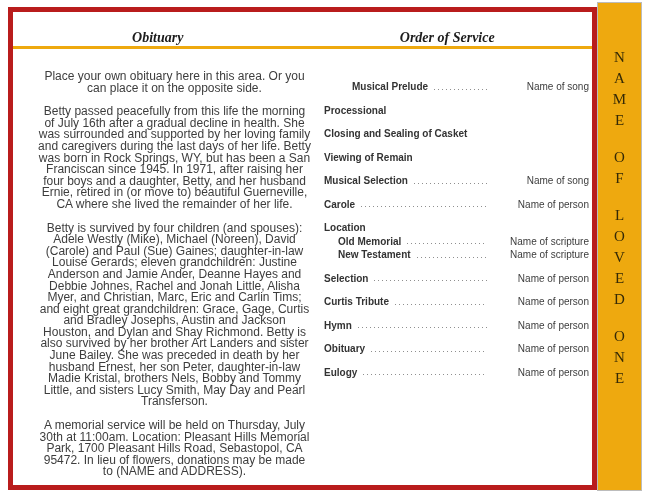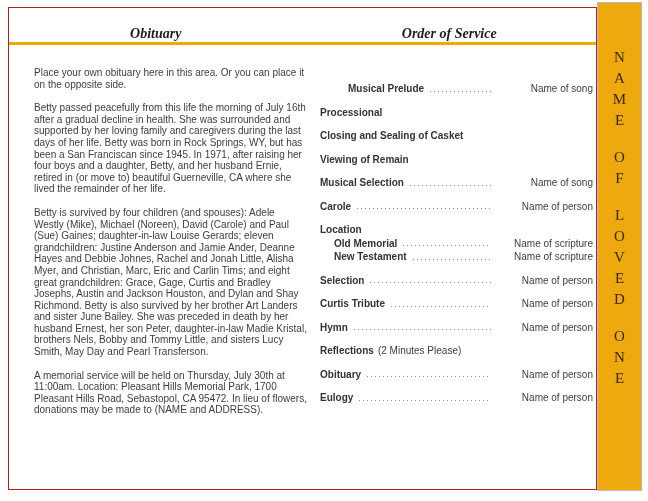--- a/index.html
+++ b/index.html
@@ -7,41 +7,41 @@
     position:relative;
     width:648px;height:501px;
     background:#ffffff;
     font-family:"Liberation Sans", sans-serif;
     overflow:hidden;
   }
   .content-box{
     position:absolute;left:8px;top:7px;
     width:589px;height:483px;
     box-sizing:border-box;
-    border:1px solid #b91c1c;
+    border:5px solid #b91c1c;
     background:#ffffff;
   }
   .header-band{display:flex;height:34px;}
   .header{
     width:50%;text-align:center;
     font-family:"Liberation Serif", serif;
     font-style:italic;font-weight:bold;
     font-size:14px;color:#1c1c1c;
     padding-top:18px;
   }
   .gold-rule{height:3px;background:#eea90f;}
   .columns{display:flex;padding:22px 3px 0 25px;}
   .obituary-col{
     width:273px;flex:0 0 273px;margin-right:13px;
-    font-size:10px;line-height:11.6px;color:#3d3d3d;
+    font-size:12px;line-height:11.6px;color:#3d3d3d;text-align:center;
   }
   .obituary-col p{margin:0 0 12px 0;}
   .service-col{flex:1 1 auto;font-size:10px;color:#3d3d3d;padding-top:1px;}
   .row{display:flex;align-items:baseline;margin-top:12px;line-height:11.5px;}
-  .row:first-child{margin-top:15px;padding-left:28px;}
+  .row:first-child{margin-top:9px;padding-left:28px;}
   .row.sub{margin-top:2px;padding-left:14px;}
   .label{font-weight:bold;white-space:nowrap;color:#333333;}
   .suffix{font-weight:normal;white-space:nowrap;margin-left:4px;}
   .leader{
     flex:1 1 auto;min-width:16px;height:1px;
     align-self:flex-end;margin:0 12px 3px 6px;
     background:repeating-linear-gradient(to right,#8f8f8f 0 1px,transparent 1px 4px);
   }
   .value{flex:0 0 90px;width:90px;white-space:nowrap;text-align:right;}
   .side-banner{
@@ -120,24 +120,20 @@
             <span class="label">Curtis Tribute</span>
             <span class="leader"></span>
             <span class="value">Name of person</span>
           </div>
           <div class="row">
             <span class="label">Hymn</span>
             <span class="leader"></span>
             <span class="value">Name of person</span>
           </div>
           <div class="row">
-            <span class="label">Reflections</span>
-            <span class="suffix">(2 Minutes Please)</span>
-          </div>
-          <div class="row">
             <span class="label">Obituary</span>
             <span class="leader"></span>
             <span class="value">Name of person</span>
           </div>
           <div class="row">
             <span class="label">Eulogy</span>
             <span class="leader"></span>
             <span class="value">Name of person</span>
           </div>
         </div>

